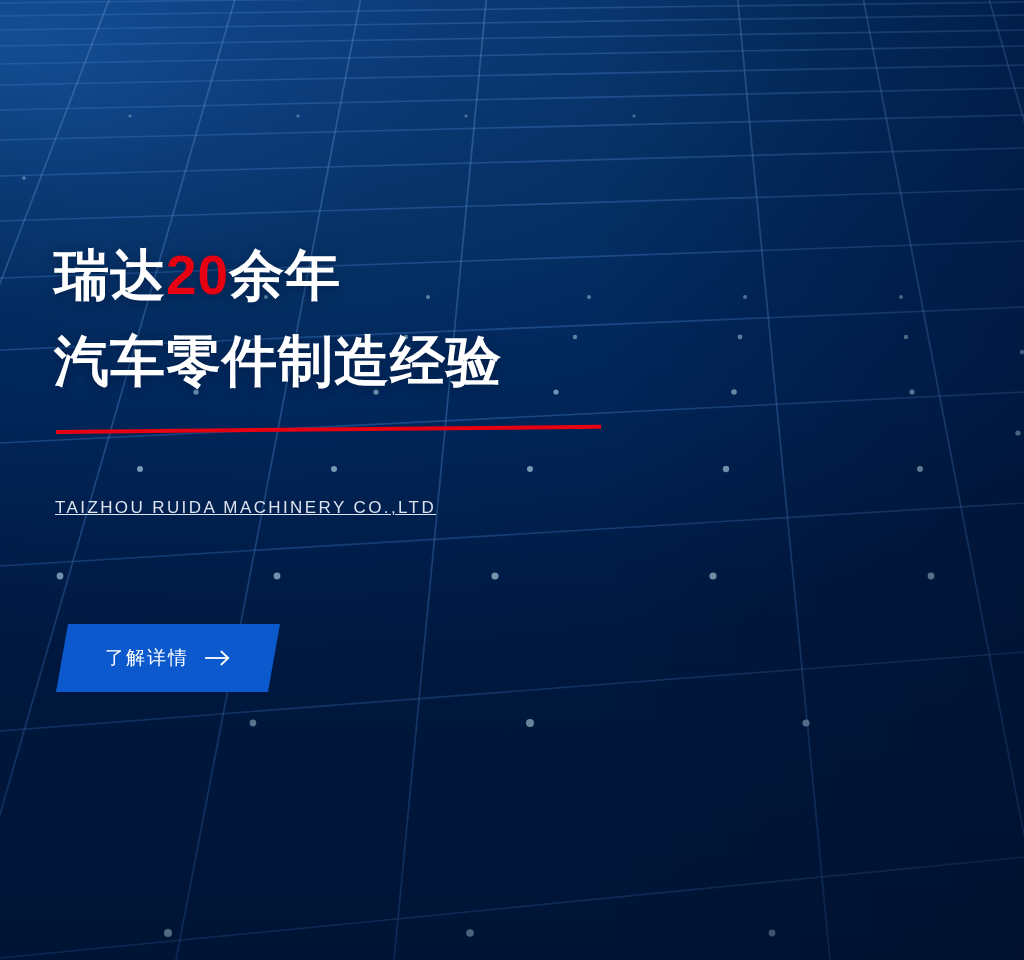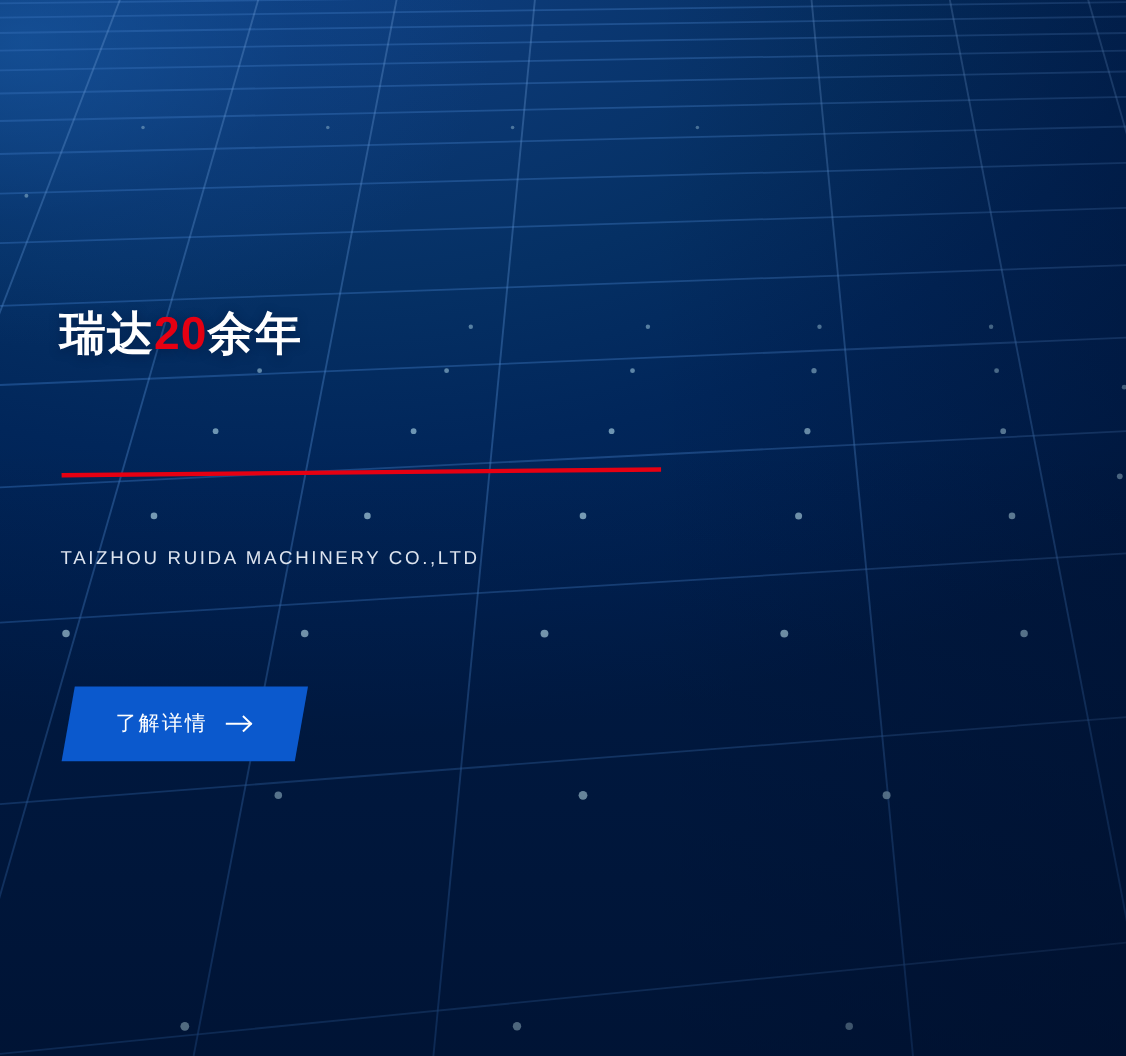--- a/index.html
+++ b/index.html
@@ -46,23 +46,23 @@
   
   .content {
     position: absolute;
     left: 0; top: 0;
     width: 1024px; height: 960px;
   }
 
   .headline {
     position: absolute;
     left: 54px;
-    top: 260px;
+    top: 232px;
     margin: 0;
-    font-size: 42px;
+    font-size: 55px;
     line-height: 86px;
     font-weight: bold;
     color: #ffffff;
     letter-spacing: 1px;
     white-space: nowrap;
     text-shadow: 0 2px 10px rgba(0,12,40,0.40);
   }
   .headline .ln { display: block; }
   .headline .accent { color: #e60012; }
 
@@ -79,20 +79,21 @@
 
   .subtitle {
     position: absolute;
     left: 55px;
     top: 487px;
     color: #dde4ef;
     font-size: 17px;
     letter-spacing: 2.4px;
     line-height: 41px;
     font-weight: 400;
+    text-decoration: underline;
   }
   .subtitle .ln { display: block; white-space: nowrap; }
 
   .cta {
     position: absolute;
     left: 62px;
     top: 624px;
     width: 212px;
     height: 68px;
     background: #0b59cd;
@@ -227,20 +228,21 @@
       </g>
     </svg>
   </div>
 
   <div class="bg-vignette"></div>
 
   <div class="content">
 
     <h1 class="headline">
       <span class="ln"><span>瑞达</span><span class="accent">20</span><span>余年</span></span>
+      <span class="ln">汽车零件制造经验</span>
     </h1>
 
     <div class="rule"></div>
 
     <div class="subtitle">
       <span class="ln">TAIZHOU RUIDA MACHINERY CO.,LTD</span>
     </div>
 
     <button class="cta">
       <span class="cta-inner">

